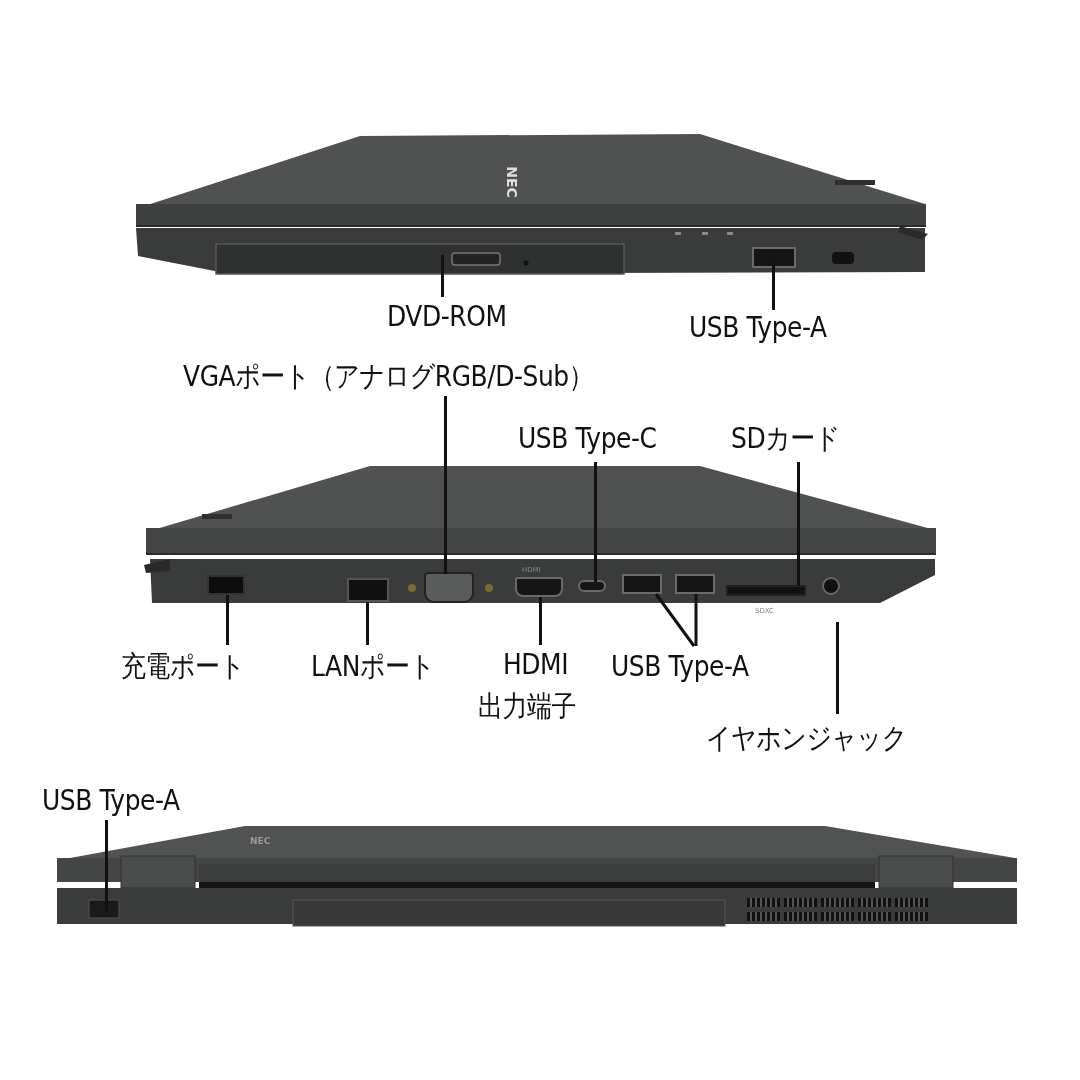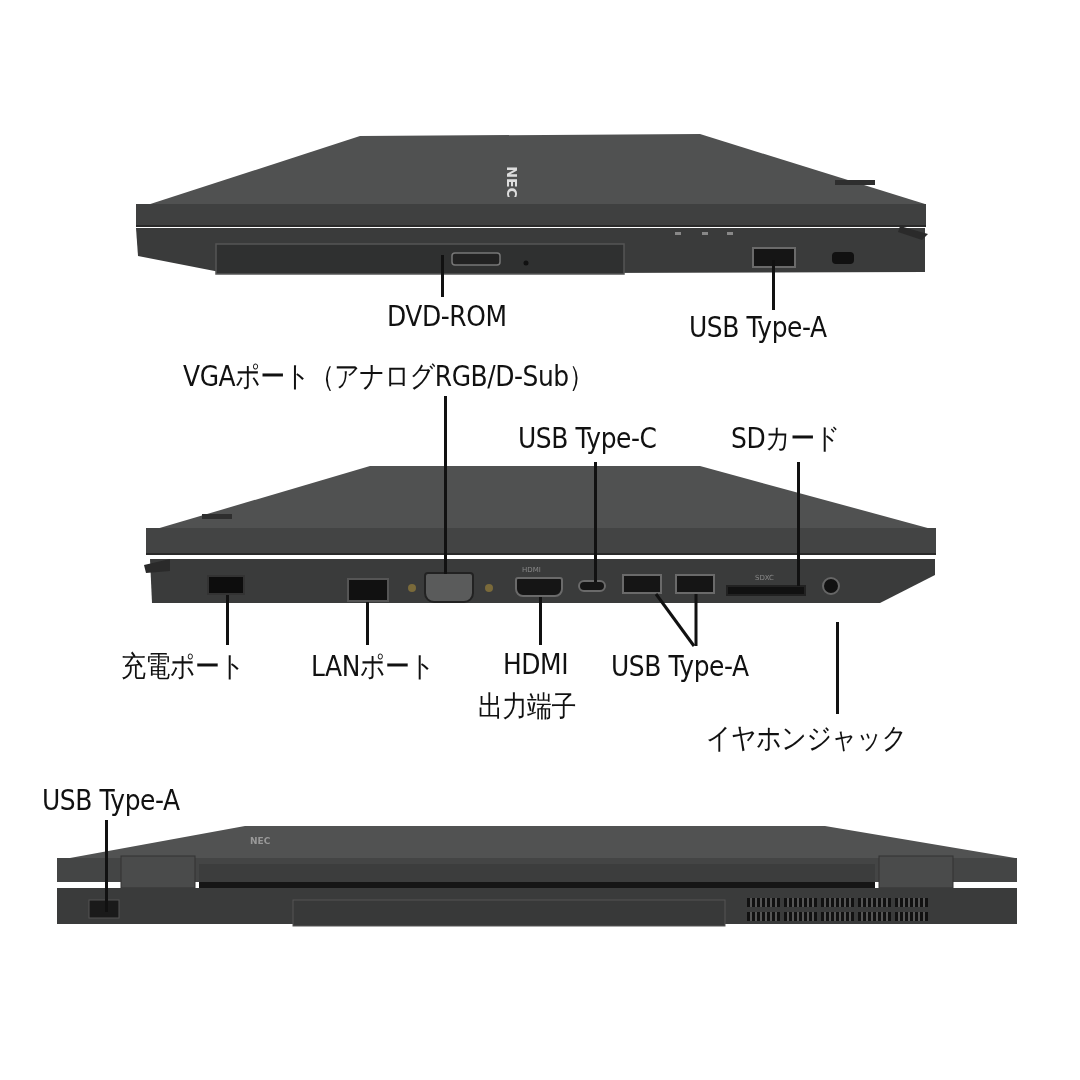--- a/index.html
+++ b/index.html
@@ -66,21 +66,21 @@
   <div class="port" style="left:347px;top:578px;width:42px;height:24px;border-color:#555;background:#111"></div>
   <div class="port" style="left:424px;top:572px;width:50px;height:31px;border-radius:4px 4px 10px 10px;background:#5a5b5b;border-color:#222"></div>
   <div class="abs" style="left:408px;top:584px;width:8px;height:8px;border-radius:50%;background:#7a6a3a"></div>
   <div class="abs" style="left:485px;top:584px;width:8px;height:8px;border-radius:50%;background:#7a6a3a"></div>
   <div class="port" style="left:515px;top:577px;width:48px;height:20px;border-radius:3px 3px 8px 8px"></div>
   <span class="abs" style="left:522px;top:566px;font-size:7px;color:#888">HDMI</span>
   <div class="port" style="left:578px;top:580px;width:28px;height:12px;border-radius:6px"></div>
   <div class="port" style="left:622px;top:574px;width:40px;height:20px"></div>
   <div class="port" style="left:675px;top:574px;width:40px;height:20px"></div>
   <div class="port" style="left:726px;top:585px;width:80px;height:11px;border-color:#222;background:#111"></div>
-  <span class="abs" style="left:755px;top:574px;font-size:7px;color:#888">SDXC</span>
+  <span class="abs" style="left:755px;top:607px;font-size:7px;color:#888">SDXC</span>
   <div class="abs" style="left:822px;top:577px;width:18px;height:18px;border-radius:50%;background:#111;border:2px solid #666;box-sizing:border-box"></div>
 
   <div class="leader" style="left:444px;top:396px;width:3px;height:178px"></div>
   <div class="leader" style="left:594px;top:462px;width:3px;height:120px"></div>
   <div class="leader" style="left:797px;top:462px;width:3px;height:124px"></div>
   <div class="leader" style="left:226px;top:595px;width:3px;height:50px"></div>
   <div class="leader" style="left:366px;top:602px;width:3px;height:43px"></div>
   <div class="leader" style="left:539px;top:597px;width:3px;height:48px"></div>
   <svg class="abs" style="left:650px;top:590px" width="60" height="60">
     <line x1="6" y1="4" x2="44" y2="56" stroke="#111" stroke-width="3"></line>

